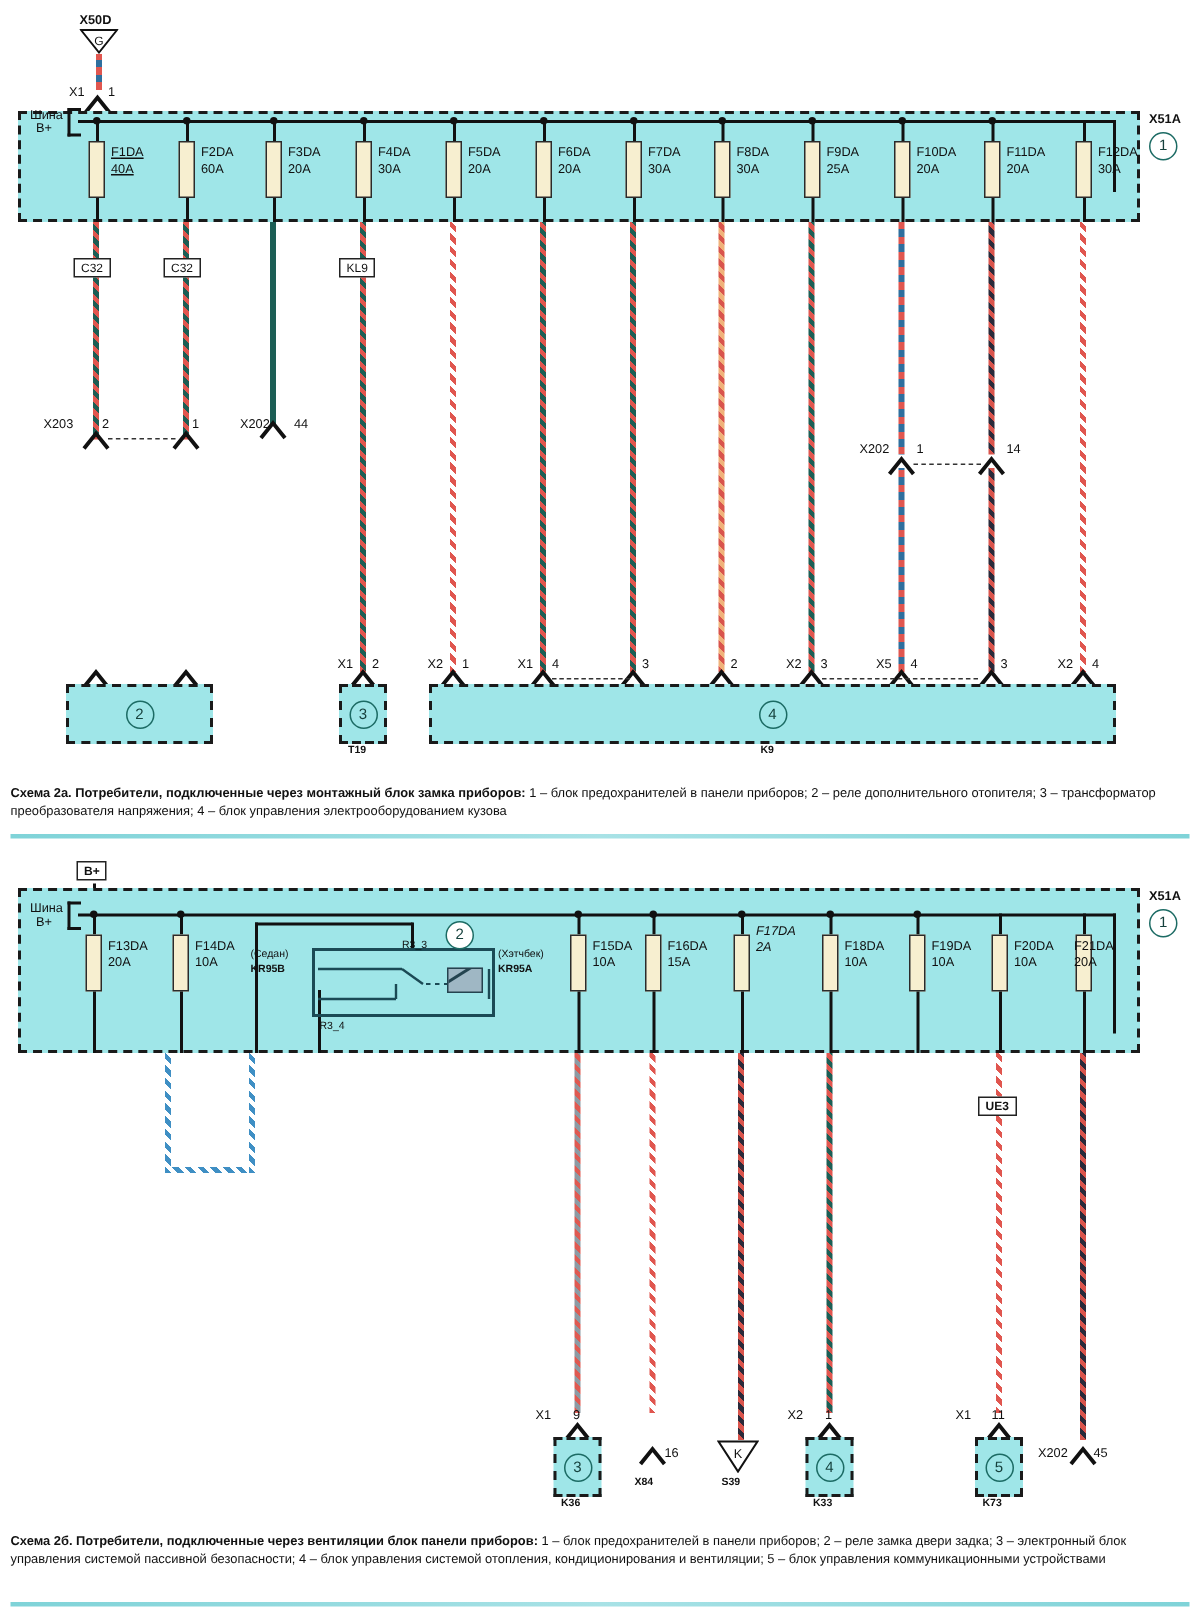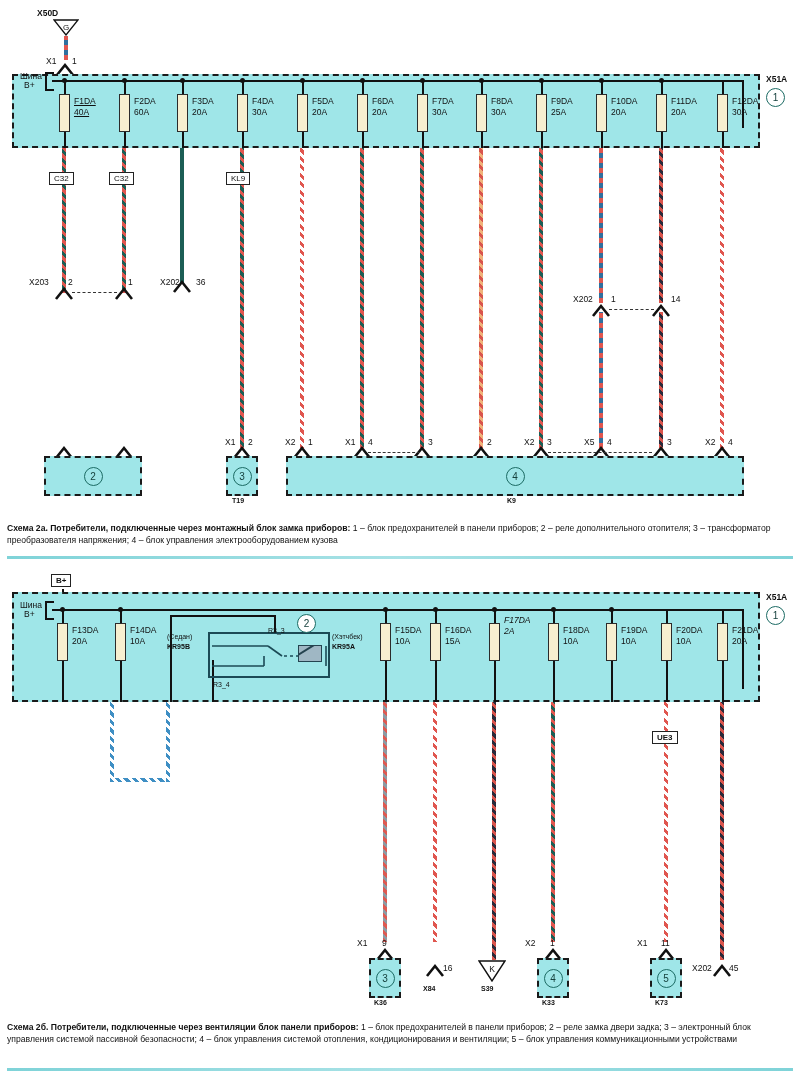--- a/index.html
+++ b/index.html
@@ -76,21 +76,21 @@
   .caption{position:absolute;font-size:8.6px;line-height:12.4px;color:#111;width:786px;left:7px;text-align:left;}
   .caption b{font-weight:bold;}
   .rule{position:absolute;left:7px;width:786px;height:3px;
         background:linear-gradient(90deg,#7fd3d8,#a8e2e6,#7fd3d8);}
 </style>
 </head>
 <body>
 
 <div class="stage">
 
-<div class="lbl lbl-b" style="left:37px;top:8px;text-align:center;">X50D</div>
+<div class="lbl lbl-b" style="left:53px;top:8px;text-align:center;">X50D</div>
 <div class="tri-dn" style="left:53px;top:19px;">
   <svg width="26" height="17" viewBox="0 0 26 17">
     <polygon points="1,1 25,1 13,16" fill="#ffffff" stroke="#111" stroke-width="1.3"></polygon>
     <text x="13" y="11" font-size="8" text-anchor="middle" fill="#111" font-family="Liberation Sans, sans-serif">G</text>
   </svg>
 </div>
 <div class="wire w-rdbl-v" style="left:64px;top:36px;height:24px;"></div>
 
 <div class="pin" style="left:46px;top:56px;">X1</div>
 <div class="pin" style="left:72px;top:56px;">1</div>
@@ -212,21 +212,21 @@
 </div>
 <div class="pin" style="left:128px;top:277px;">1</div>
 <div class="chev" style="left:115px;top:288px;">
   <svg width="18" height="12">
         <polyline points="1,11 9,1 17,11" fill="none" stroke="#111" stroke-width="2.6"></polyline>
       </svg>
 </div>
 <div class="dashlink" style="left:72px;top:292px;width:45px;"></div>
 
 <div class="pin" style="left:160px;top:277px;">X202</div>
-<div class="pin" style="left:196px;top:277px;">36</div>
+<div class="pin" style="left:196px;top:277px;">44</div>
 <div class="chev" style="left:173px;top:281px;">
   <svg width="18" height="12">
         <polyline points="1,11 9,1 17,11" fill="none" stroke="#111" stroke-width="2.6"></polyline>
       </svg>
 </div>
 
 <div class="pin" style="left:573px;top:294px;">X202</div>
 <div class="pin" style="left:611px;top:294px;">1</div>
 <div class="chev" style="left:592px;top:305px;">
   <svg width="18" height="12">
@@ -399,21 +399,21 @@
 <div class="fuse-lbl" style="left:621px;top:625px;"><span>F19DA</span><br><span>10A</span></div>
 <div class="vline" style="left:611px;top:661px;height:41px;"></div>
 
 <div class="vline" style="left:666px;top:609px;height:14px;"></div>
 <div class="fuse" style="left:661px;top:623px;"></div>
 <div class="fuse-lbl" style="left:676px;top:625px;"><span>F20DA</span><br><span>10A</span></div>
 <div class="vline" style="left:666px;top:661px;height:41px;"></div>
 
 <div class="vline" style="left:722px;top:609px;height:14px;"></div>
 <div class="fuse" style="left:717px;top:623px;"></div>
-<div class="fuse-lbl" style="left:732px;top:625px;"><span>F21DA</span><br><span>20A</span></div>
+<div class="fuse-lbl" style="left:716px;top:625px;"><span>F21DA</span><br><span>20A</span></div>
 <div class="vline" style="left:722px;top:661px;height:41px;"></div>
 
 <div class="vline" style="left:170px;top:615px;height:87px;"></div>
 <div class="busline" style="left:170px;top:615px;width:105px;"></div>
 <div class="vline" style="left:274px;top:615px;height:18px;"></div>
 <div class="vline" style="left:212px;top:660px;height:42px;"></div>
 
 <div class="relay-outer" style="left:208px;top:632px;width:122px;height:46px;"></div>
 
 <svg class="abs" style="left:208px;top:632px;" width="124" height="48">

